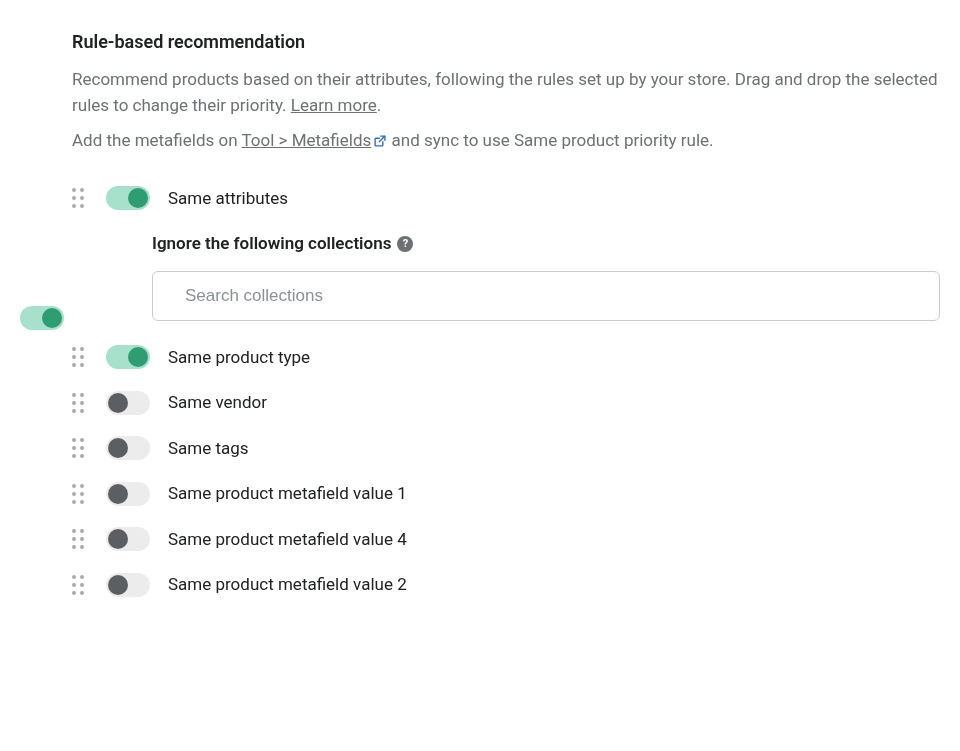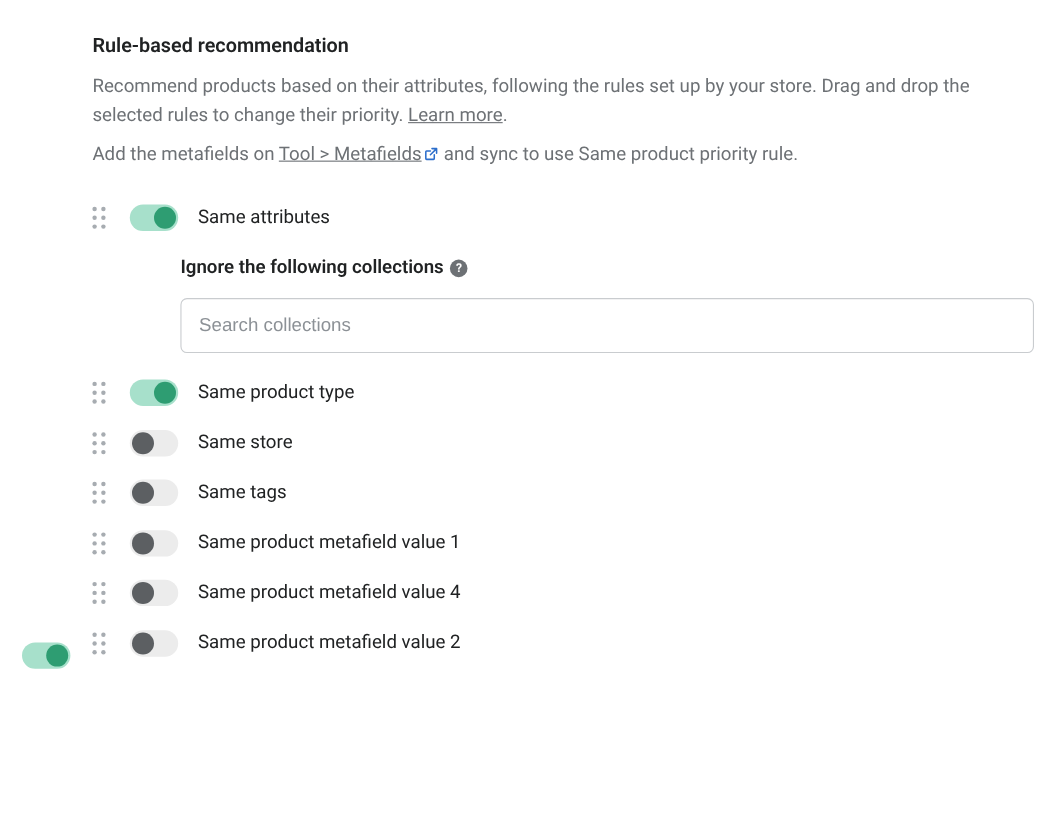--- a/index.html
+++ b/index.html
@@ -10,22 +10,22 @@
     body {
       font-family: -apple-system, BlinkMacSystemFont, "Segoe UI", Roboto, Helvetica, Arial, sans-serif;
       background: #fff;
       padding: 28px 20px;
       color: #202223;
       font-size: 17px;
       line-height: 1.5;
     }
     .row-top {
       display: flex;
-      gap: 20px;
-      align-items: flex-end;
+      gap: 8px;
+      align-items: center;
     }
     .toggle {
       position: relative;
       width: 44px;
       height: 24px;
       border-radius: 12px;
       flex-shrink: 0;
       cursor: pointer;
     }
     .toggle .knob {
@@ -113,21 +113,21 @@
       background: #6d7175;
       color: #fff;
       font-size: 11px;
       font-weight: 700;
       display: inline-flex;
       align-items: center;
       justify-content: center;
     }
     .search-input {
       width: 100%;
-      padding: 14px 16px;
+      padding: 14px 32px;
       border: 1px solid #c9cccf;
       border-radius: 6px;
       font-size: 17px;
       color: #202223;
       outline: none;
     }
     .search-input::placeholder {
       color: #8c9196;
     }
   </style>
@@ -187,21 +187,21 @@
             <span></span>
             <span></span>
             <span></span>
             <span></span>
             <span></span>
             <span></span>
           </div>
           <div class="toggle off">
             <div class="knob"></div>
           </div>
-          <div class="rule-label">Same store</div>
+          <div class="rule-label">Same vendor</div>
         </div>
         <div class="rule-row">
           <div class="drag">
             <span></span>
             <span></span>
             <span></span>
             <span></span>
             <span></span>
             <span></span>
           </div>

